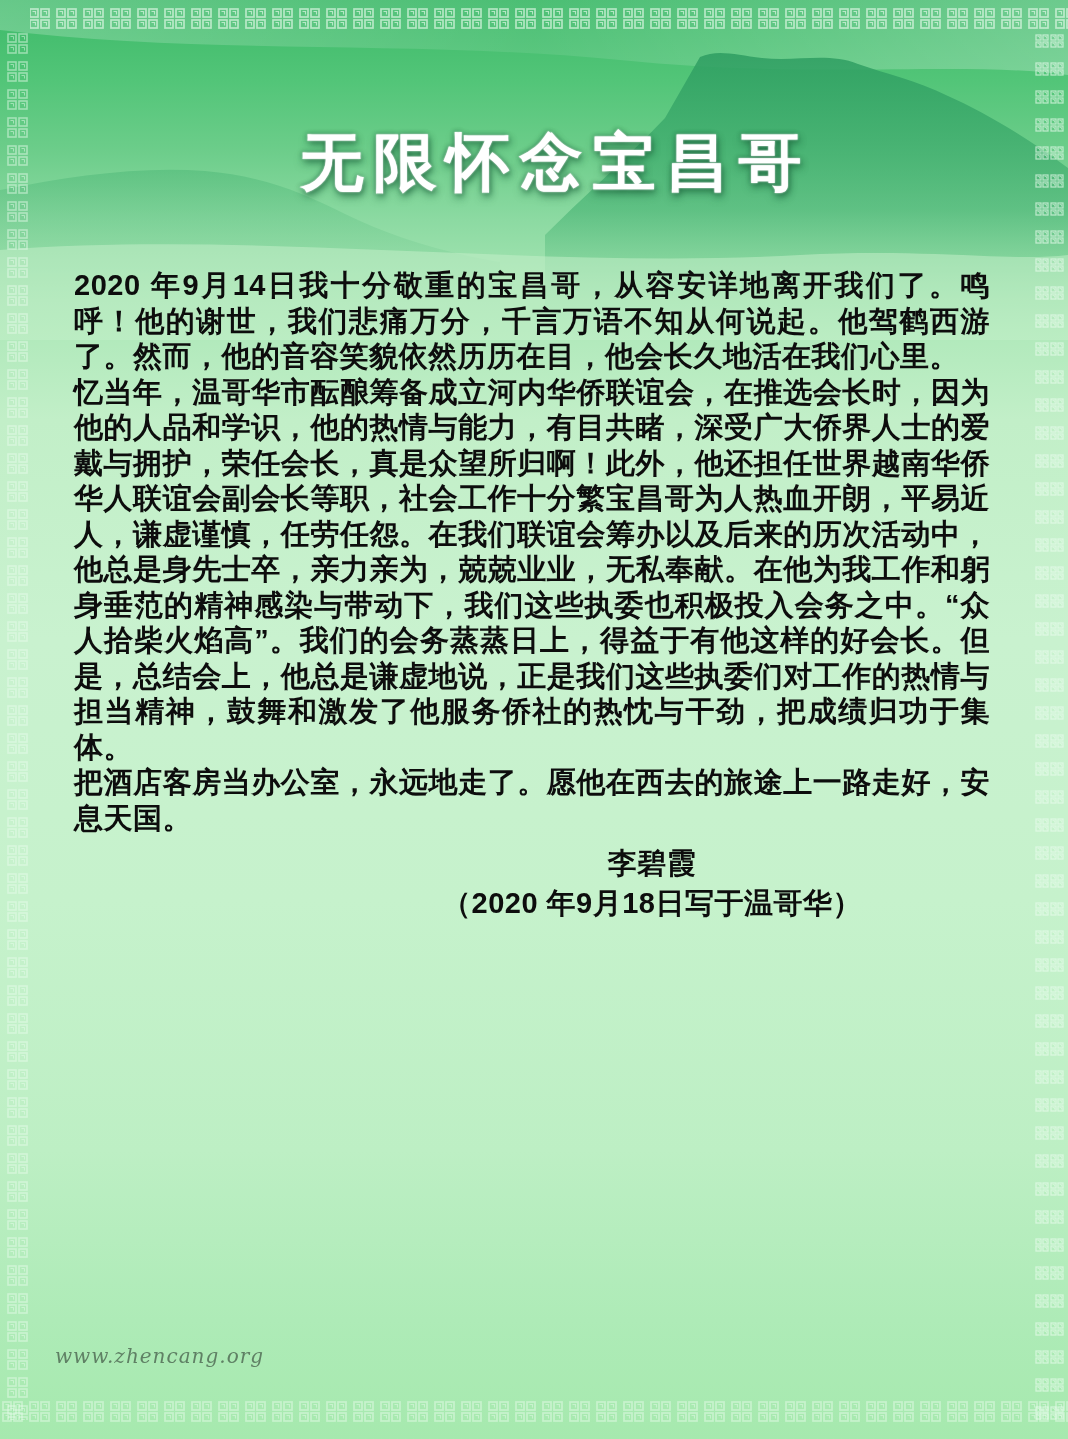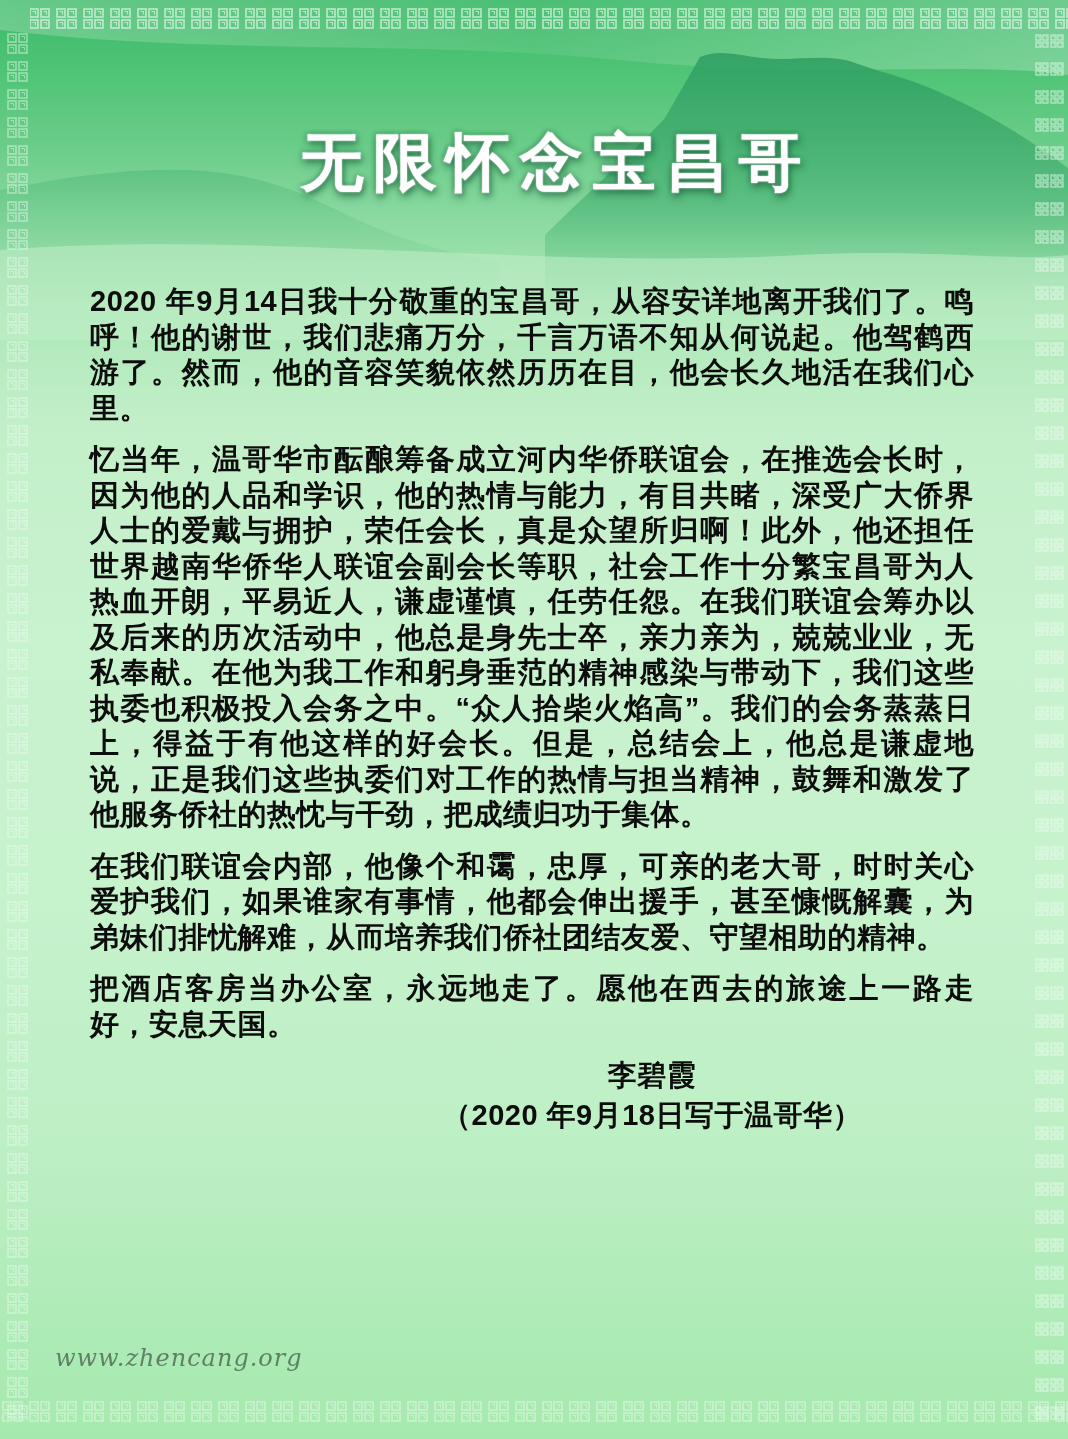--- a/index.html
+++ b/index.html
@@ -31,30 +31,30 @@
     text-shadow:0 0 2px #ffffff, 2px 3px 6px rgba(23,94,56,.65),
                 -1px -1px 4px rgba(23,94,56,.45), 0 5px 10px rgba(23,94,56,.35);
   }
 
   
   .memorial{
     position:absolute;top:268px;left:74px;width:916px;
     color:#0d0d0d;font-size:29px;line-height:35.5px;font-weight:600;
     text-align:justify;letter-spacing:.5px;
   }
-  .memorial p{margin:16px;}
+  .memorial p{margin:0;}
   .sig-block{margin-top:10px;text-align:center;transform:translateX(120px);}
   .sig-name{font-size:29px;}
   .sig-date{font-size:29px;margin-top:4px;}
 
   
   .watermark{
     position:absolute;left:55px;top:1344px;
     font-family:"DejaVu Serif","Liberation Serif",serif;font-style:italic;
-    font-size:24px;color:#57755c;letter-spacing:1px;opacity:.9;
+    font-size:20px;color:#57755c;letter-spacing:1px;opacity:.9;
   }
 </style>
 </head>
 <body>
 
 <div class="stage">
 
   <svg class="mountains" viewBox="0 0 1068 340" width="1068" height="340">
     <defs>
       <linearGradient id="mgrad" x1="0" y1="0" x2="0" y2="1">
@@ -152,21 +152,20 @@
       </pattern>
     </defs>
     <rect x="0" y="0" width="30" height="1390" fill="url(#latR)"></rect>
   </svg>
 
   <div class="title">无限怀念宝昌哥</div>
 
   <div class="memorial">
     <p>2020 年9月14日我十分敬重的宝昌哥，从容安详地离开我们了。鸣呼！他的谢世，我们悲痛万分，千言万语不知从何说起。他驾鹤西游了。然而，他的音容笑貌依然历历在目，他会长久地活在我们心里。</p>
     <p>忆当年，温哥华市酝酿筹备成立河内华侨联谊会，在推选会长时，因为他的人品和学识，他的热情与能力，有目共睹，深受广大侨界人士的爱戴与拥护，荣任会长，真是众望所归啊！此外，他还担任世界越南华侨华人联谊会副会长等职，社会工作十分繁宝昌哥为人热血开朗，平易近人，谦虚谨慎，任劳任怨。在我们联谊会筹办以及后来的历次活动中，他总是身先士卒，亲力亲为，兢兢业业，无私奉献。在他为我工作和躬身垂范的精神感染与带动下，我们这些执委也积极投入会务之中。“众人拾柴火焰高”。我们的会务蒸蒸日上，得益于有他这样的好会长。但是，总结会上，他总是谦虚地说，正是我们这些执委们对工作的热情与担当精神，鼓舞和激发了他服务侨社的热忱与干劲，把成绩归功于集体。</p>
-    <p>在我们联谊会内部，他像个和霭，忠厚，可亲的老大哥，时时关心爱护我们，如果谁家有事情，他都会伸出援手，甚至慷慨解囊，为弟妹们排忧解难，从而培养我们侨社团结友爱、守望相助的精神。</p>
     <p>把酒店客房当办公室，永远地走了。愿他在西去的旅途上一路走好，安息天国。</p>
 
     <div class="sig-block">
       <div class="sig-name">李碧霞</div>
       <div class="sig-date">（2020 年9月18日写于温哥华）</div>
     </div>
   </div>
 
   <div class="watermark">www.zhencang.org</div>
 

